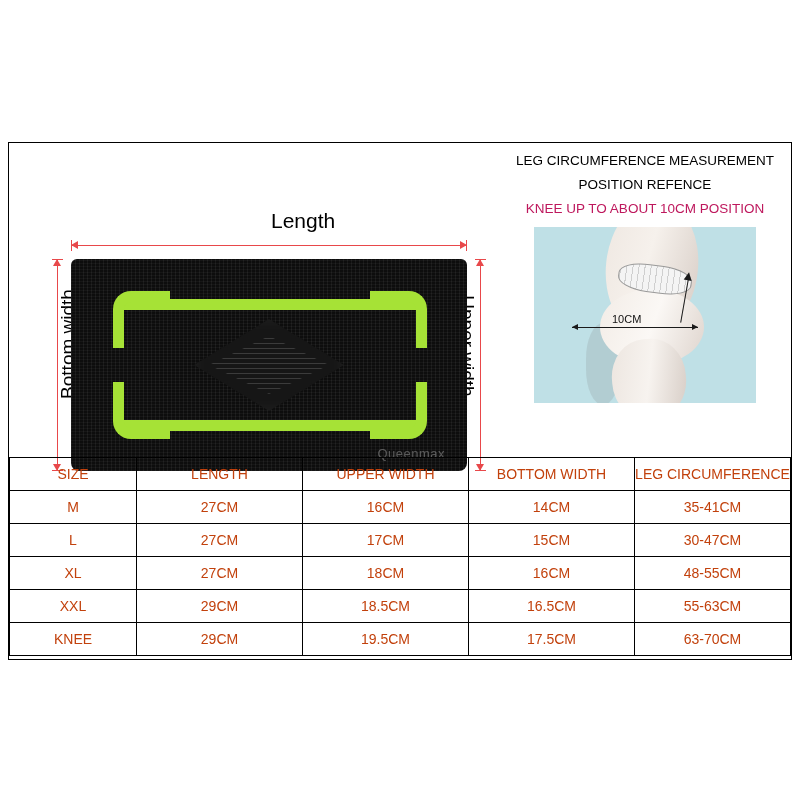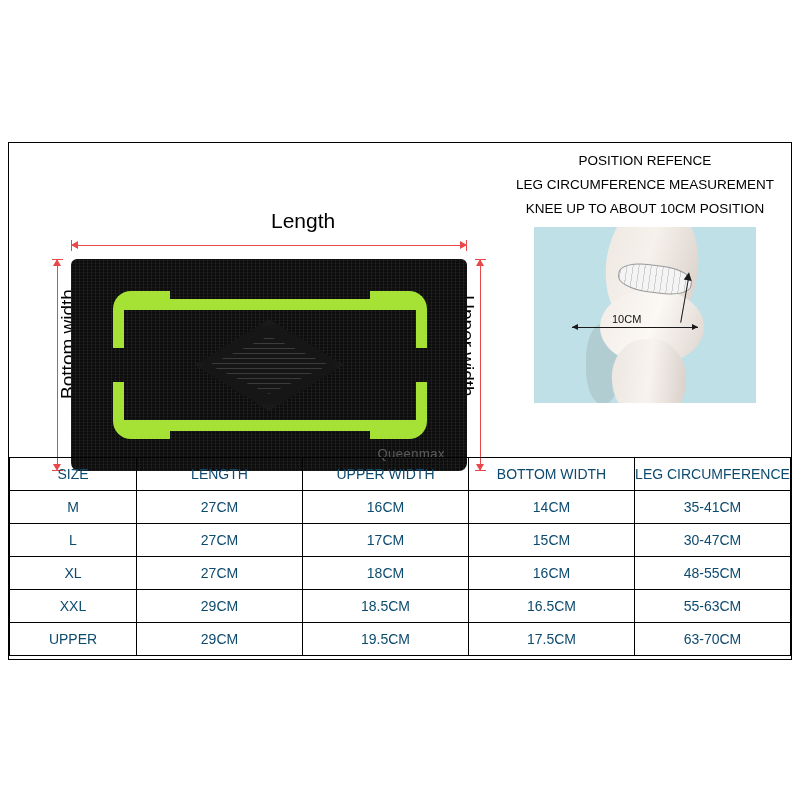--- a/index.html
+++ b/index.html
@@ -187,21 +187,21 @@
     left: 492px;
     top: 6px;
     width: 288px;
   }
   .ref-line {
     text-align: center;
     font-size: 13.5px;
     color: #000;
     line-height: 24px;
   }
-  .ref-line.red { color: #000000; }
+  .ref-line.red { color: #be185d; }
   .leg-photo {
     position: relative;
     margin: 6px auto 7px;
     width: 222px;
     height: 176px;
     background: #bfe0e6;
     overflow: hidden;
   }
   .thigh {
     position: absolute;
@@ -303,21 +303,21 @@
     width: 782px;
     border-collapse: collapse;
     table-layout: fixed;
   }
   .spec-table td, .spec-table th {
     border: 1px solid #000;
     height: 32px;
     text-align: center;
     font-size: 14px;
     font-weight: normal;
-    color: #0c4a6e;
+    color: #c2410c;
     padding: 0;
   }
   .spec-table th:first-child, .spec-table td:first-child { width: 126px; }
   .spec-table th:nth-child(2), .spec-table td:nth-child(2) { width: 165px; }
   .spec-table th:nth-child(3), .spec-table td:nth-child(3) { width: 165px; }
   .spec-table th:nth-child(4), .spec-table td:nth-child(4) { width: 165px; }
   .note-cell {
     text-align: left !important;
     padding-left: 8px !important;
     height: 30px !important;
@@ -357,22 +357,22 @@
           <div class="corner-cut cc-tr"></div>
           <div class="corner-cut cc-bl"></div>
           <div class="corner-cut cc-br"></div>
           <div class="center-diamond"></div>
           <div class="center-lines"></div>
           <div class="watermark">Queenmax</div>
         </div>
       </div>
 
       <div class="ref-block">
+        <div class="ref-line">LEG CIRCUMFERENCE MEASUREMENT</div>
         <div class="ref-line">POSITION REFENCE</div>
-        <div class="ref-line">LEG CIRCUMFERENCE MEASUREMENT</div>
         <div class="ref-line red">KNEE UP TO ABOUT 10CM POSITION</div>
 
         <div class="leg-photo">
           <div class="calf-shadow"></div>
           <div class="thigh"></div>
           <div class="knee"></div>
           <div class="shin"></div>
           <div class="tape"></div>
           <div class="ref-arrow-up"></div>
           <div class="ref-dim"></div>
@@ -414,21 +414,21 @@
           <td>48-55CM</td>
         </tr>
         <tr>
           <td>XXL</td>
           <td>29CM</td>
           <td>18.5CM</td>
           <td>16.5CM</td>
           <td>55-63CM</td>
         </tr>
         <tr>
-          <td>UPPER</td>
+          <td>KNEE</td>
           <td>29CM</td>
           <td>19.5CM</td>
           <td>17.5CM</td>
           <td>63-70CM</td>
         </tr>
       </tbody>
     </table>
 
   </div>
 </div>

